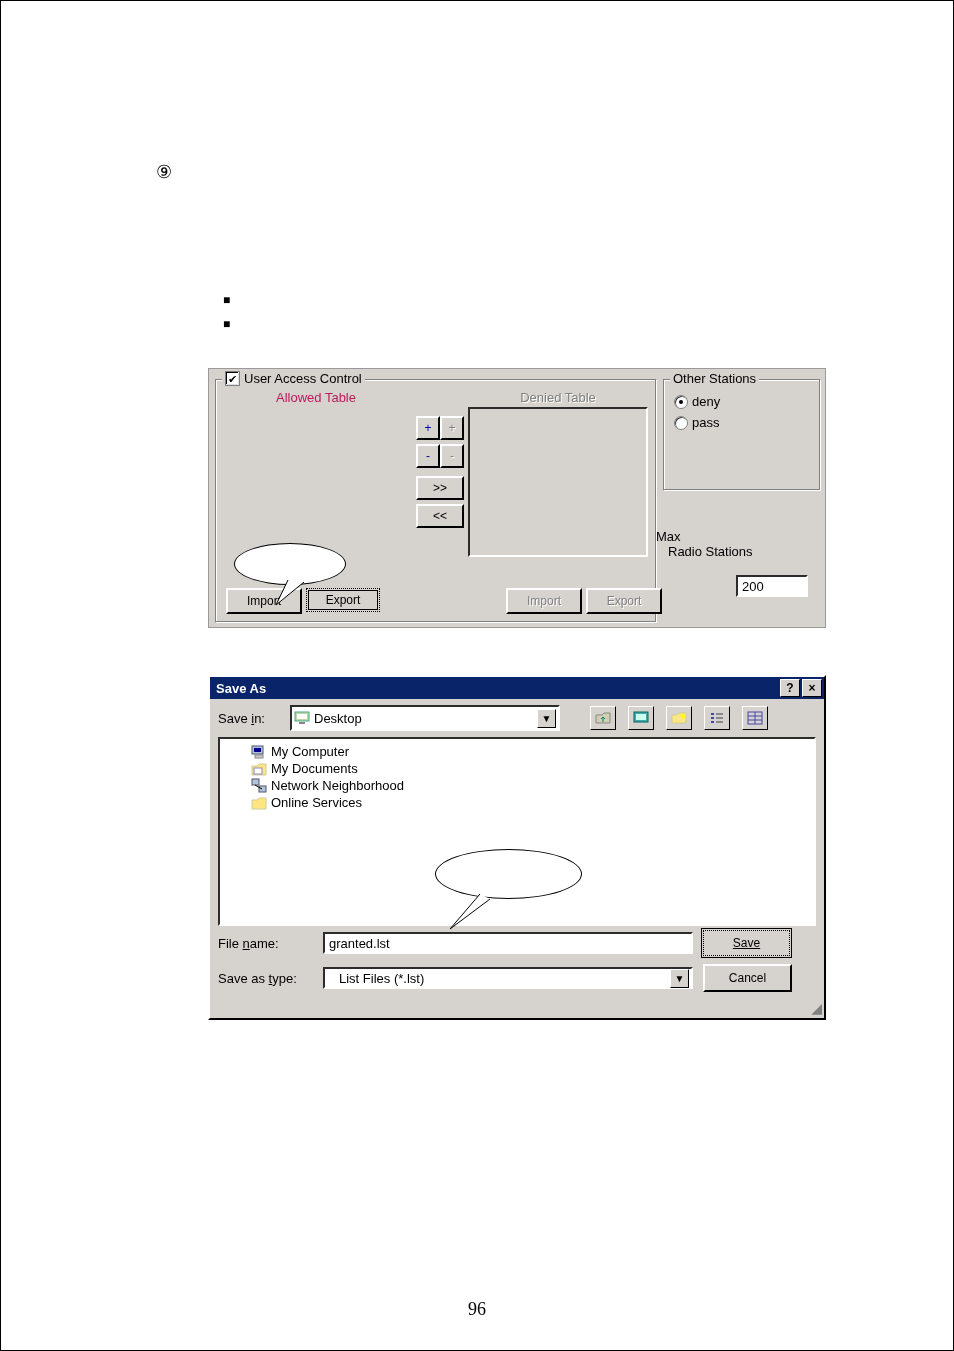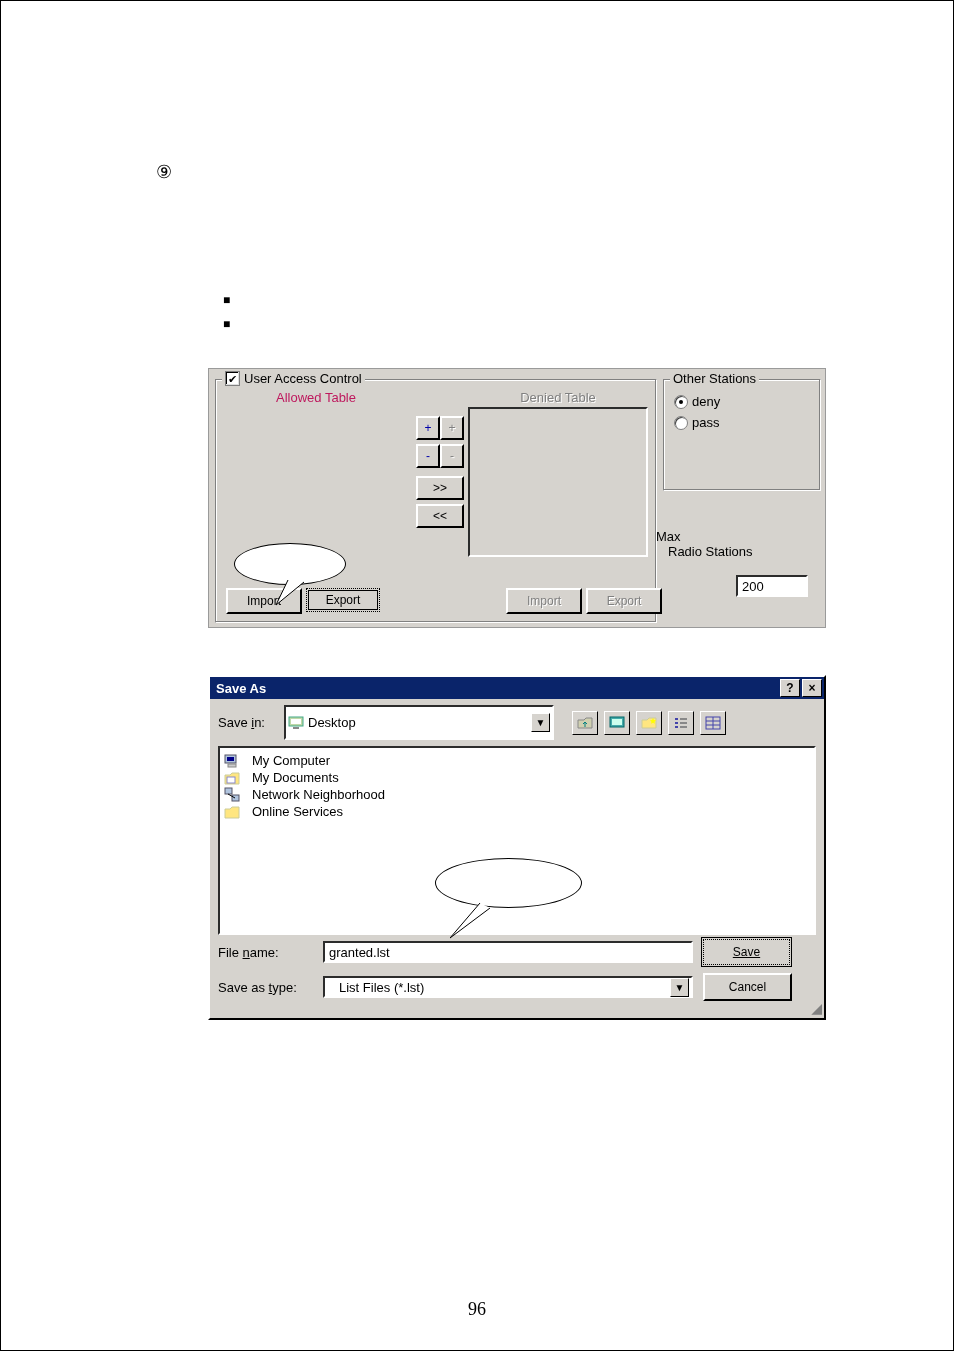--- a/index.html
+++ b/index.html
@@ -107,26 +107,26 @@
     border-right-color:#404040;border-bottom-color:#404040;
     box-sizing:border-box;
   }
   .titlebar {
     height:22px;background:linear-gradient(to right,#0a246a,#0a246a);
     color:#fff;display:flex;align-items:center;justify-content:space-between;
     padding:0 2px 0 6px;font-weight:bold;font-size:13px;
   }
   .titlebar .btns{display:flex;gap:2px;}
   .tb-btn{width:18px;height:16px;background:#d6d3ce;border:1px outset #fff;border-right-color:#404040;border-bottom-color:#404040;display:flex;align-items:center;justify-content:center;font-weight:bold;color:#000;font-size:12px;}
-  .dlg-row{display:flex;align-items:center;gap:6px;padding:6px 8px;}
-  .dropdown{height:35px;background:#fff;border:2px inset #fff;border-top-color:#808080;border-left-color:#808080;display:flex;align-items:center;padding:0 2px;box-sizing:border-box;}
+  .dlg-row{display:flex;align-items:center;gap:12px;padding:6px 8px;}
+  .dropdown{height:26px;background:#fff;border:2px inset #fff;border-top-color:#808080;border-left-color:#808080;display:flex;align-items:center;padding:0 2px;box-sizing:border-box;}
   .dropdown .arrow{width:17px;height:17px;background:#d6d3ce;border:1px outset #fff;border-right-color:#404040;border-bottom-color:#404040;display:flex;align-items:center;justify-content:center;font-size:10px;margin-left:auto;}
   .toolbar-icon{width:24px;height:22px;border:1px outset #fff;border-right-color:#404040;border-bottom-color:#404040;display:flex;align-items:center;justify-content:center;background:#d6d3ce;}
   .file-area{margin:0 8px;height:177px;background:#fff;border:2px inset #fff;border-top-color:#808080;border-left-color:#808080;padding:4px;position:relative;}
-  .file-item{display:flex;align-items:center;gap:12px;font-size:13px;height:17px;}
+  .file-item{display:flex;align-items:center;gap:4px;font-size:13px;height:17px;margin-left:27px;}
   .ico{width:16px;height:16px;display:inline-block;}
   .bottom-row{display:flex;align-items:center;gap:10px;padding:4px 8px;}
   .bottom-row label{width:95px;font-size:13px;}
   .bottom-row .textfield,.bottom-row .dropdown{flex:0 0 370px;height:22px;}
   .bottom-row .win-btn{width:85px;height:24px;}
   .resize{position:absolute;right:2px;bottom:2px;font-size:14px;color:#808080;}
   .page-number{position:absolute;left:0;right:0;bottom:30px;text-align:center;font-family:'Times New Roman',serif;font-size:18px;}
 </style>
 </head>
 <body>

